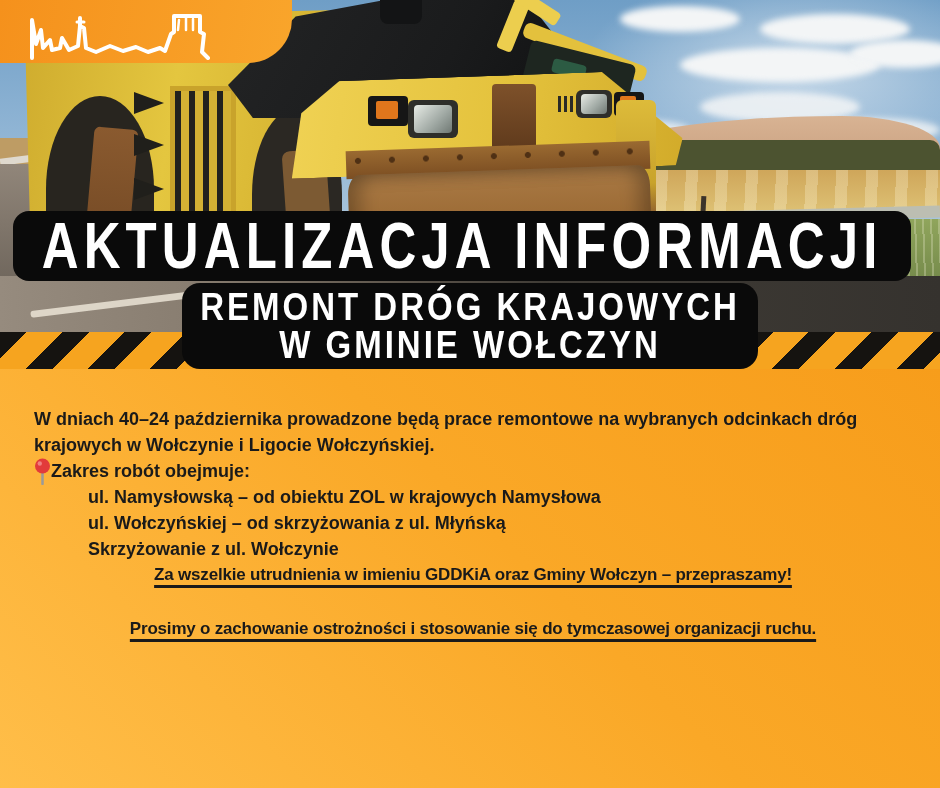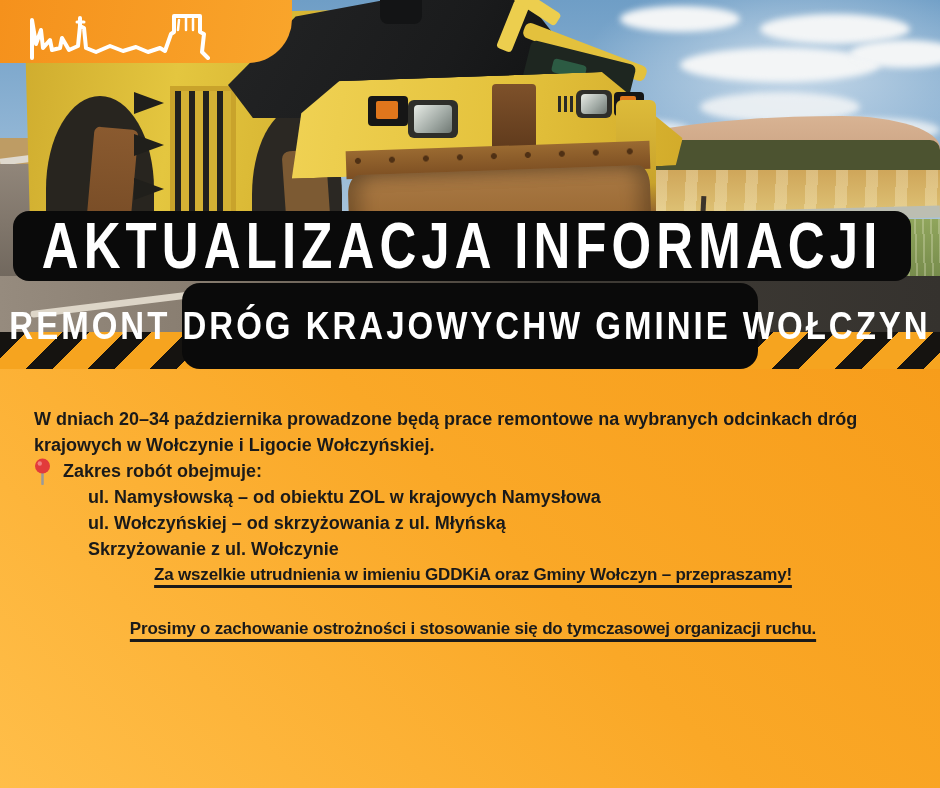--- a/index.html
+++ b/index.html
@@ -79,31 +79,31 @@
   .hazard{position:absolute;left:0;top:332px;width:940px;height:37px;z-index:40;
        background:repeating-linear-gradient(135deg,#151310 0 19px,#F6A41F 19px 44px);}
   .logo-badge{position:absolute;left:0;top:0;width:292px;height:63px;z-index:60;
        background:linear-gradient(100deg,#F5911C,#F9A52B);border-radius:0 0 44px 0;
        display:flex;align-items:center;padding-left:26px;box-sizing:border-box;}
   .title-banner{position:absolute;left:13px;top:211px;width:898px;height:70px;background:#0A0A0A;
        border-radius:16px;z-index:70;display:flex;align-items:center;justify-content:center;}
   .title-text{color:#FFFFFF;font-weight:bold;font-size:50px;letter-spacing:5px;line-height:1;
        transform:scale(1.02,1.28);white-space:nowrap;}
   .subtitle-banner{position:absolute;left:182px;top:283px;width:576px;height:86px;background:#0A0A0A;
-       border-radius:18px;z-index:70;display:flex;flex-direction:row;align-items:center;justify-content:center;}
+       border-radius:18px;z-index:70;display:flex;flex-direction:column;align-items:center;justify-content:center;}
   .subtitle-line{color:#FFFFFF;font-weight:bold;font-size:33px;letter-spacing:3px;height:38px;
        display:flex;align-items:center;transform:scaleY(1.18);white-space:nowrap;}
 
   
   .content{position:absolute;left:0;top:368px;width:940px;height:420px;z-index:30;
        background:linear-gradient(225deg,#F79D1B 0%,#FAA827 45%,#FFBE49 100%);
        padding:38px 28px 0 34px;box-sizing:border-box;color:#1A1A1A;font-weight:bold;
        font-size:18px;line-height:26px;}
   .content p{margin:0;}
-  .scope-row{display:flex;align-items:center;gap:12px;height:26px;}
+  .scope-row{display:flex;align-items:center;gap:0;height:26px;}
   .scope-item{padding-left:54px;}
   .notice{text-align:center;font-size:17px;letter-spacing:-0.2px;
        text-decoration:underline;text-decoration-thickness:2.5px;text-underline-offset:5px;}
   .notice.first{margin-top:28px;}
 </style>
 </head>
 <body>
 
 <div class="poster">
 
@@ -182,21 +182,21 @@
   <div class="title-banner">
     <span class="title-text">AKTUALIZACJA INFORMACJI</span>
   </div>
 
   <div class="subtitle-banner">
     <div class="subtitle-line">REMONT DRÓG KRAJOWYCH</div>
     <div class="subtitle-line">W GMINIE WOŁCZYN</div>
   </div>
 
   <div class="content">
-    <p>W dniach 20–34 października prowadzone będą prace remontowe na wybranych odcinkach dróg krajowych w Wołczynie i Ligocie Wołczyńskiej.</p>
+    <p>W dniach 40–24 października prowadzone będą prace remontowe na wybranych odcinkach dróg krajowych w Wołczynie i Ligocie Wołczyńskiej.</p>
     <div class="scope-row">
       <svg width="17" height="27" viewBox="0 0 17 27">
         <line x1="8.5" y1="14" x2="8.5" y2="26" stroke="#9A9A9A" stroke-width="2.5" stroke-linecap="round"></line>
         <circle cx="8.5" cy="8" r="7.5" fill="#E23B3B"></circle>
         <circle cx="5.8" cy="5.5" r="2.2" fill="#F08080"></circle>
       </svg>
       <span>Zakres robót obejmuje:</span>
     </div>
     <div class="scope-item">ul. Namysłowską – od obiektu ZOL w krajowych Namysłowa</div>
     <div class="scope-item">ul. Wołczyńskiej – od skrzyżowania z ul. Młyńską</div>

